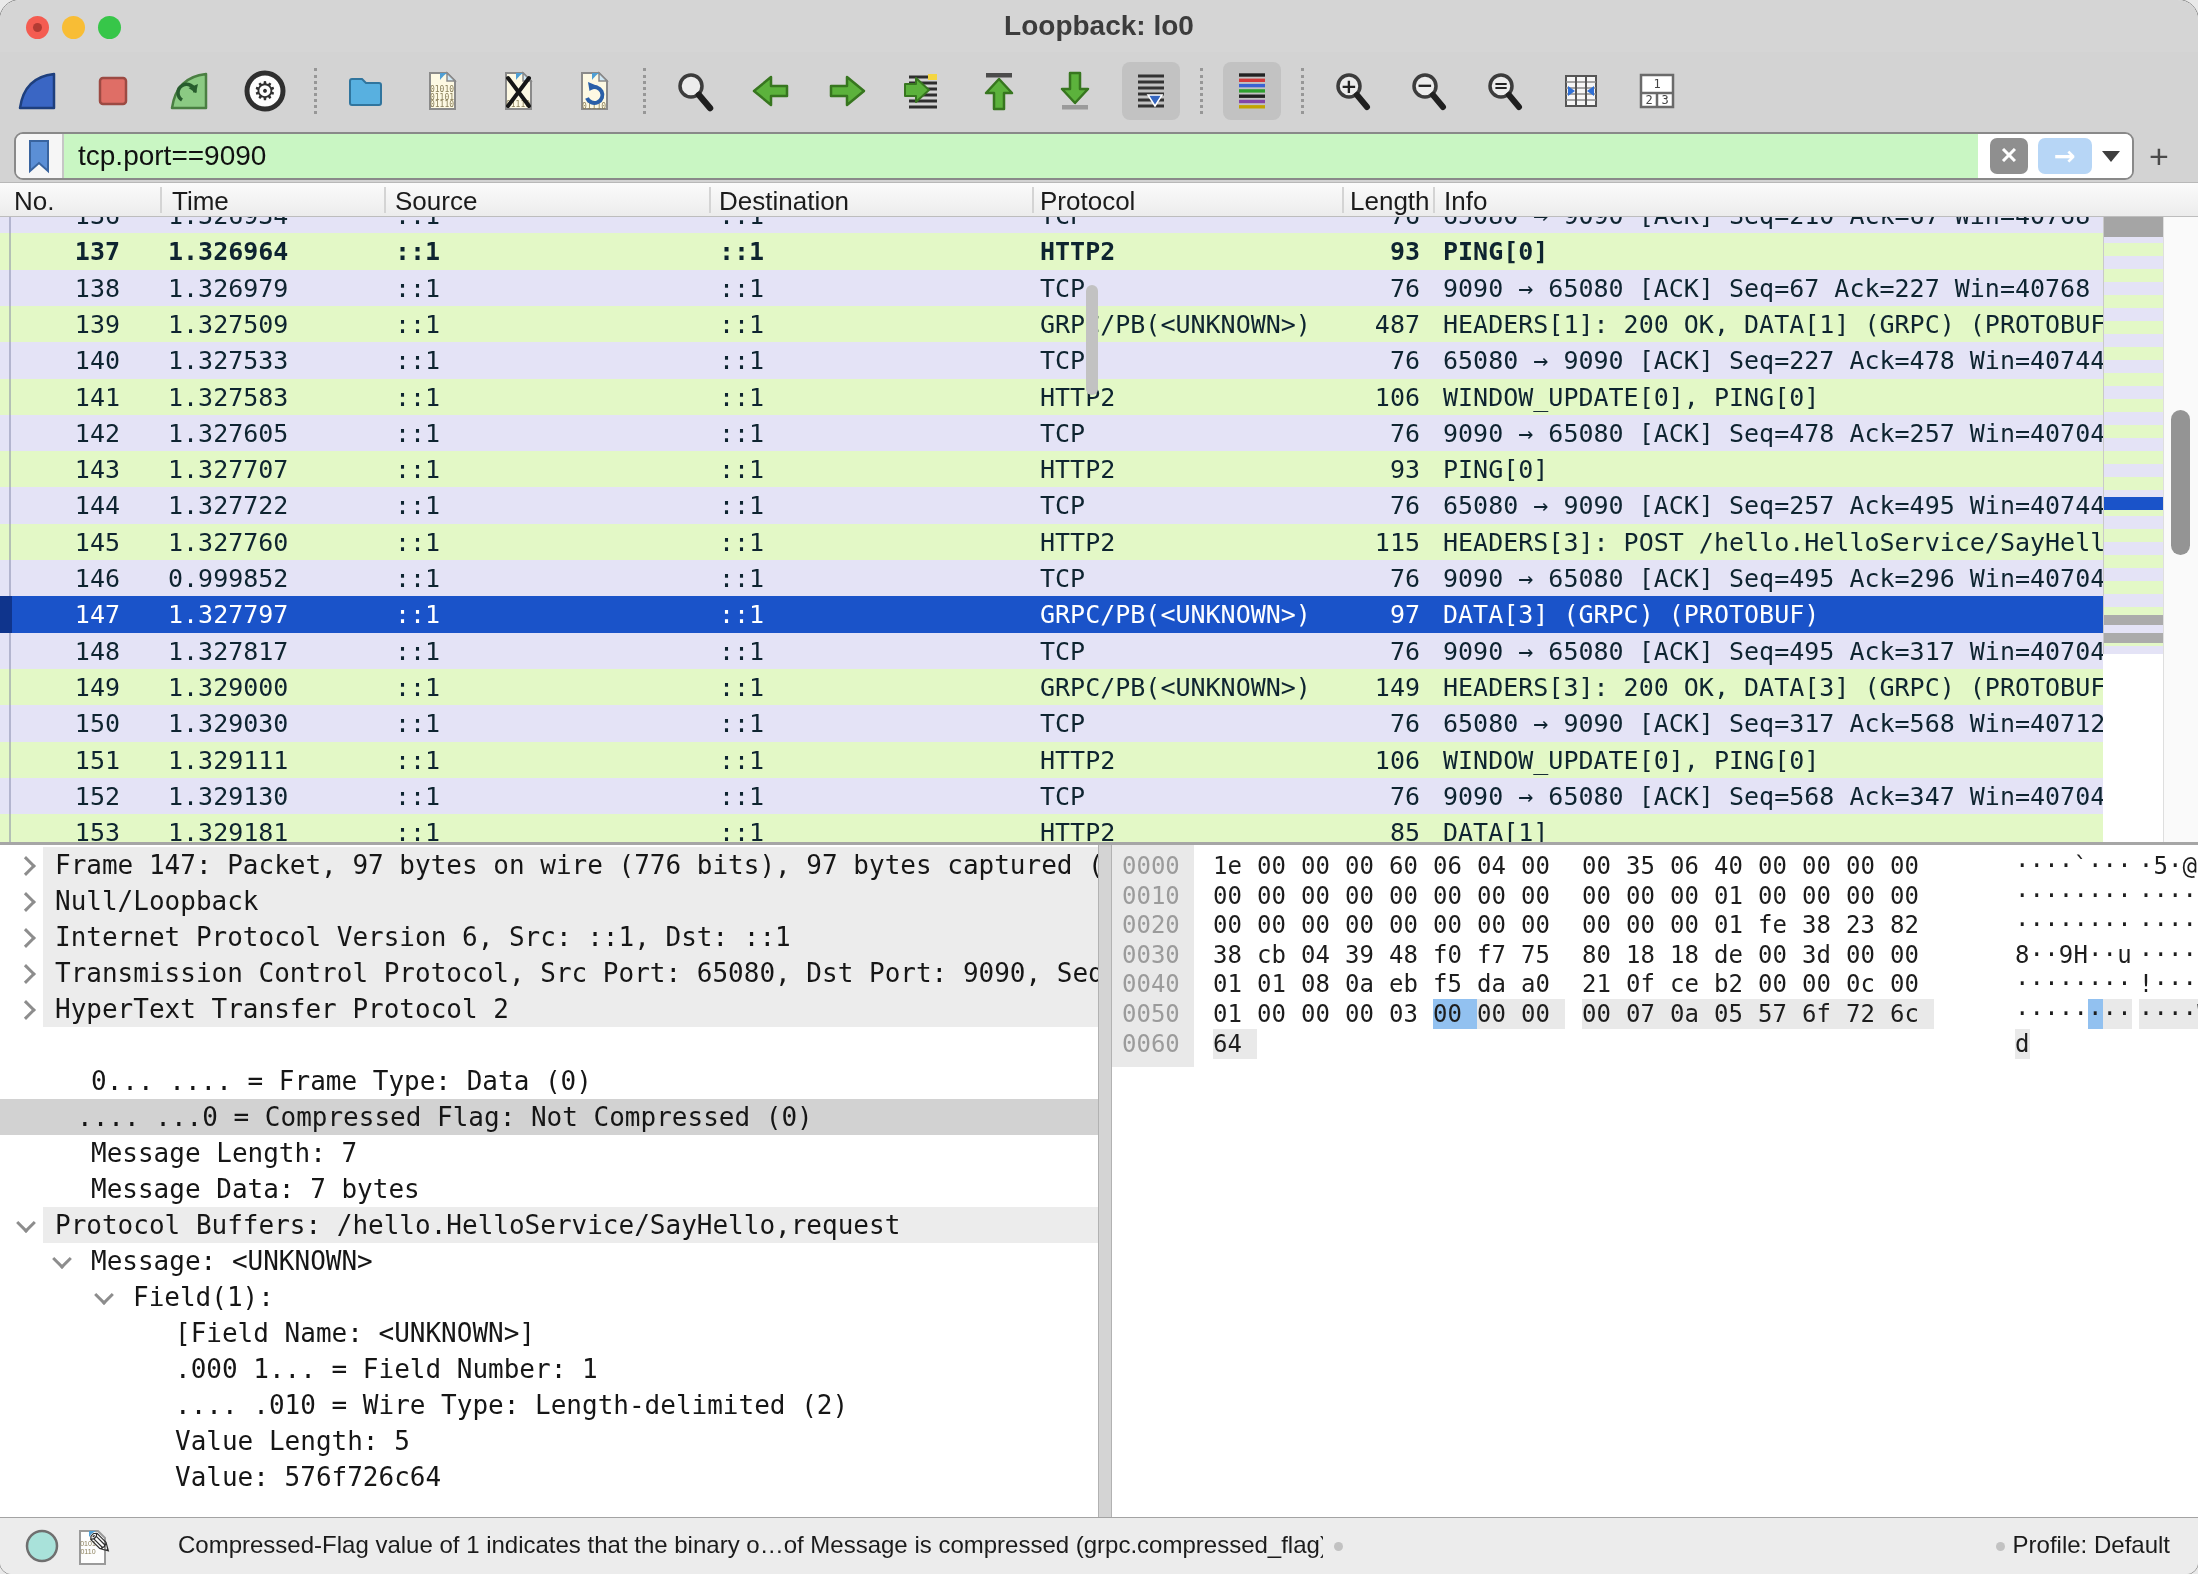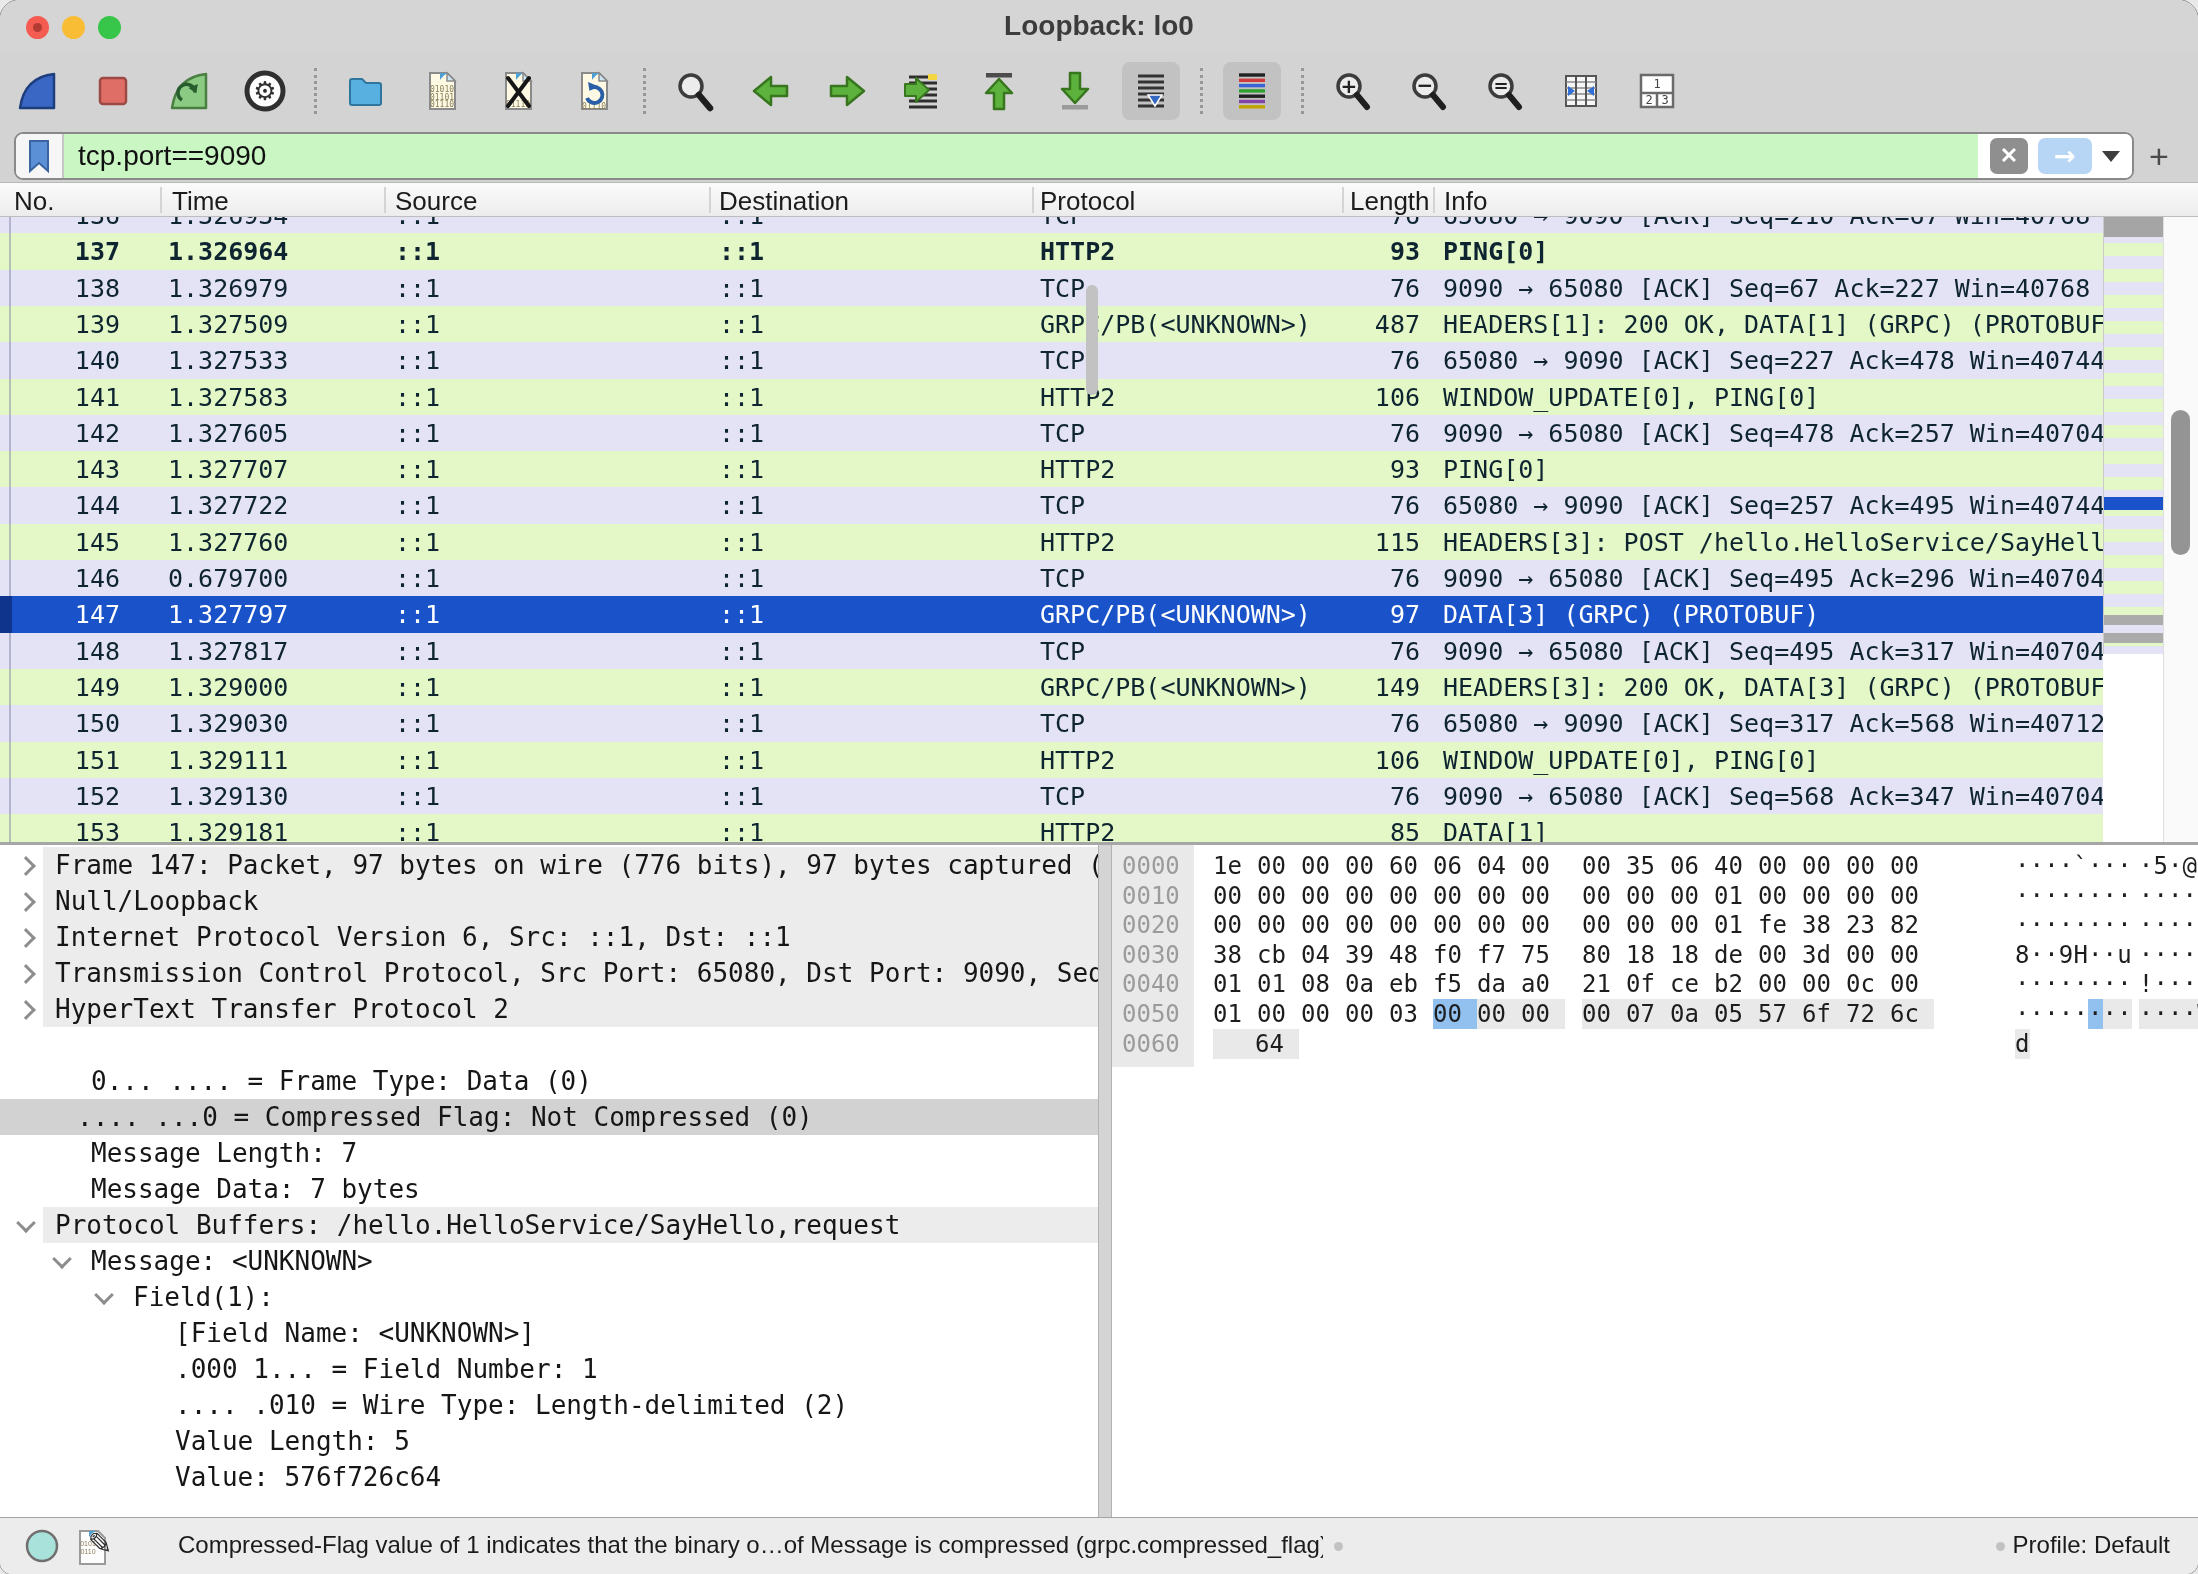--- a/index.html
+++ b/index.html
@@ -403,21 +403,21 @@
         <span class="pc c-no">145</span>
         <span class="pc c-time">1.327760</span>
         <span class="pc c-src">::1</span>
         <span class="pc c-dst">::1</span>
         <span class="pc c-proto">HTTP2</span>
         <span class="pc c-len">115</span>
         <span class="pc c-info">HEADERS[3]: POST /hello.HelloService/SayHello</span>
       </div>
       <div class="prow tcp" style="top: 343px;">
         <span class="pc c-no">146</span>
-        <span class="pc c-time">0.679700</span>
+        <span class="pc c-time">0.999852</span>
         <span class="pc c-src">::1</span>
         <span class="pc c-dst">::1</span>
         <span class="pc c-proto">TCP</span>
         <span class="pc c-len">76</span>
         <span class="pc c-info">9090 → 65080 [ACK] Seq=495 Ack=296 Win=40704 Len=0</span>
       </div>
       <div class="prow http selected" style="top: 379px;">
         <span class="pc c-no">147</span>
         <span class="pc c-time">1.327797</span>
         <span class="pc c-src">::1</span>
@@ -746,21 +746,21 @@
         <span class="ha hl-g" style="left: 990.6px;">·</span>
         <span class="ha hl-g" style="left: 1005.2px;">·</span>
         <span class="ha hl-g" style="left: 1026.8px;">·</span>
         <span class="ha hl-g" style="left: 1041.4px;">·</span>
         <span class="ha hl-g" style="left: 1056px;">·</span>
         <span class="ha hl-g" style="left: 1070.6px;">·</span>
         <span class="ha hl-g" style="left: 1085.2px;">W</span>
       </div>
       <div class="hrow" style="top: 183.6px;">
         <span class="hoff">0060</span>
-        <span class="hb hl-g" style="left: 101px; padding-left: 42px;">64</span>
+        <span class="hb hl-g" style="left: 101px;">64</span>
         <span class="ha hl-g" style="left: 903px;">d</span>
       </div>
     </div>
 
   <div class="statusbar">
     <svg class="sb-icon" style="left:24px" width="36" height="36" viewBox="0 0 36 36">
         <circle cx="18" cy="18" r="15" fill="#a9e2da" stroke="#6f6f6f" stroke-width="2.5"></circle>
       </svg>
     <svg class="sb-icon" style="left:74px" width="38" height="40" viewBox="0 0 38 40">
         <path d="M6 3 h18 l7 7 v26 H6 z" fill="#fdfdfd" stroke="#9a9a9a" stroke-width="2"></path>

